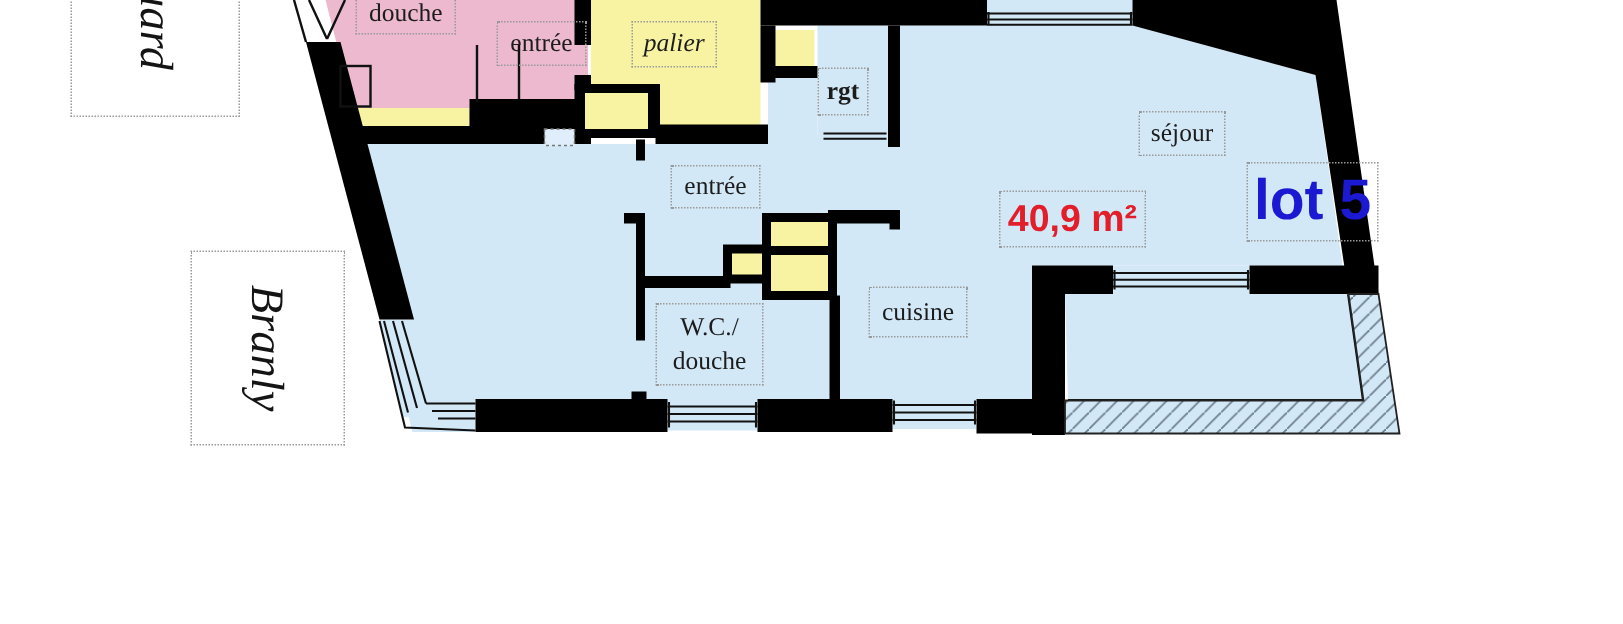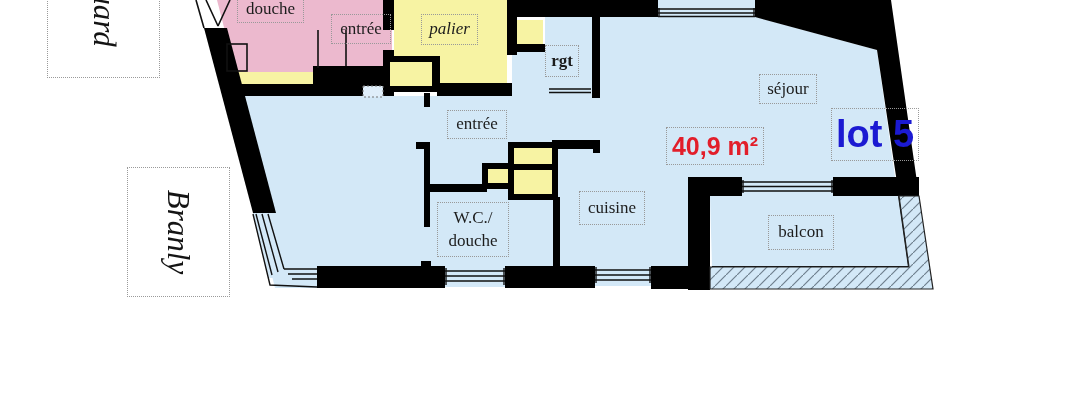--- a/index.html
+++ b/index.html
@@ -132,15 +132,14 @@
   <div class="lbl" style="left:331px;top:14px;width:60px;height:30px;">entrée</div>
   <div class="lbl" style="left:421px;top:14px;width:57px;height:31px;font-style:italic;">palier</div>
   <div class="lbl" style="left:545px;top:45px;width:34px;height:32px;font-weight:bold;">rgt</div>
   <div class="lbl" style="left:759px;top:74px;width:58px;height:30px;">séjour</div>
   <div class="lbl lbl-area" style="left:666px;top:127px;width:98px;height:38px;">40,9 m²</div>
   <div class="lbl lbl-lot" style="left:784px;top:108px;width:88px;height:53px;margin-left:47px;">lot 5</div>
   <div class="lbl" style="left:447px;top:110px;width:60px;height:29px;">entrée</div>
   <div class="lbl" style="left:437px;top:202px;width:72px;height:55px;">W.C./
 douche</div>
   <div class="lbl" style="left:579px;top:191px;width:66px;height:34px;">cuisine</div>
-  <div class="lbl" style="left:768px;top:215px;width:66px;height:35px;">balcon</div>
 
 </div>
 
 </body></html>

